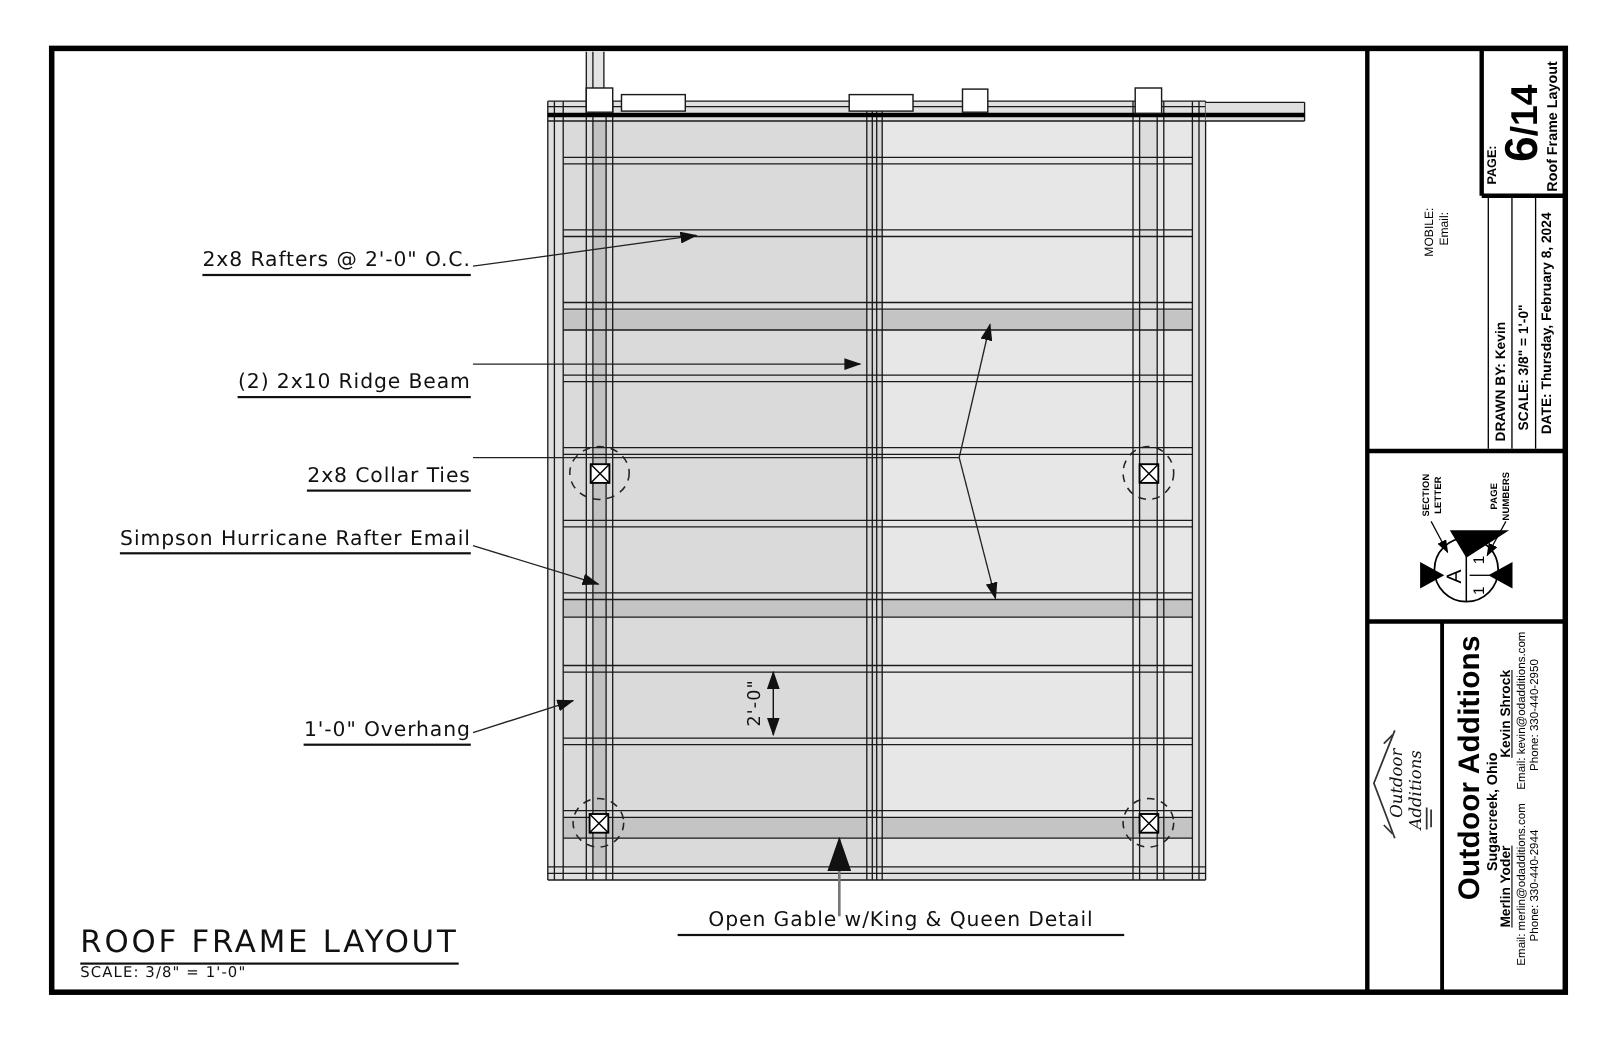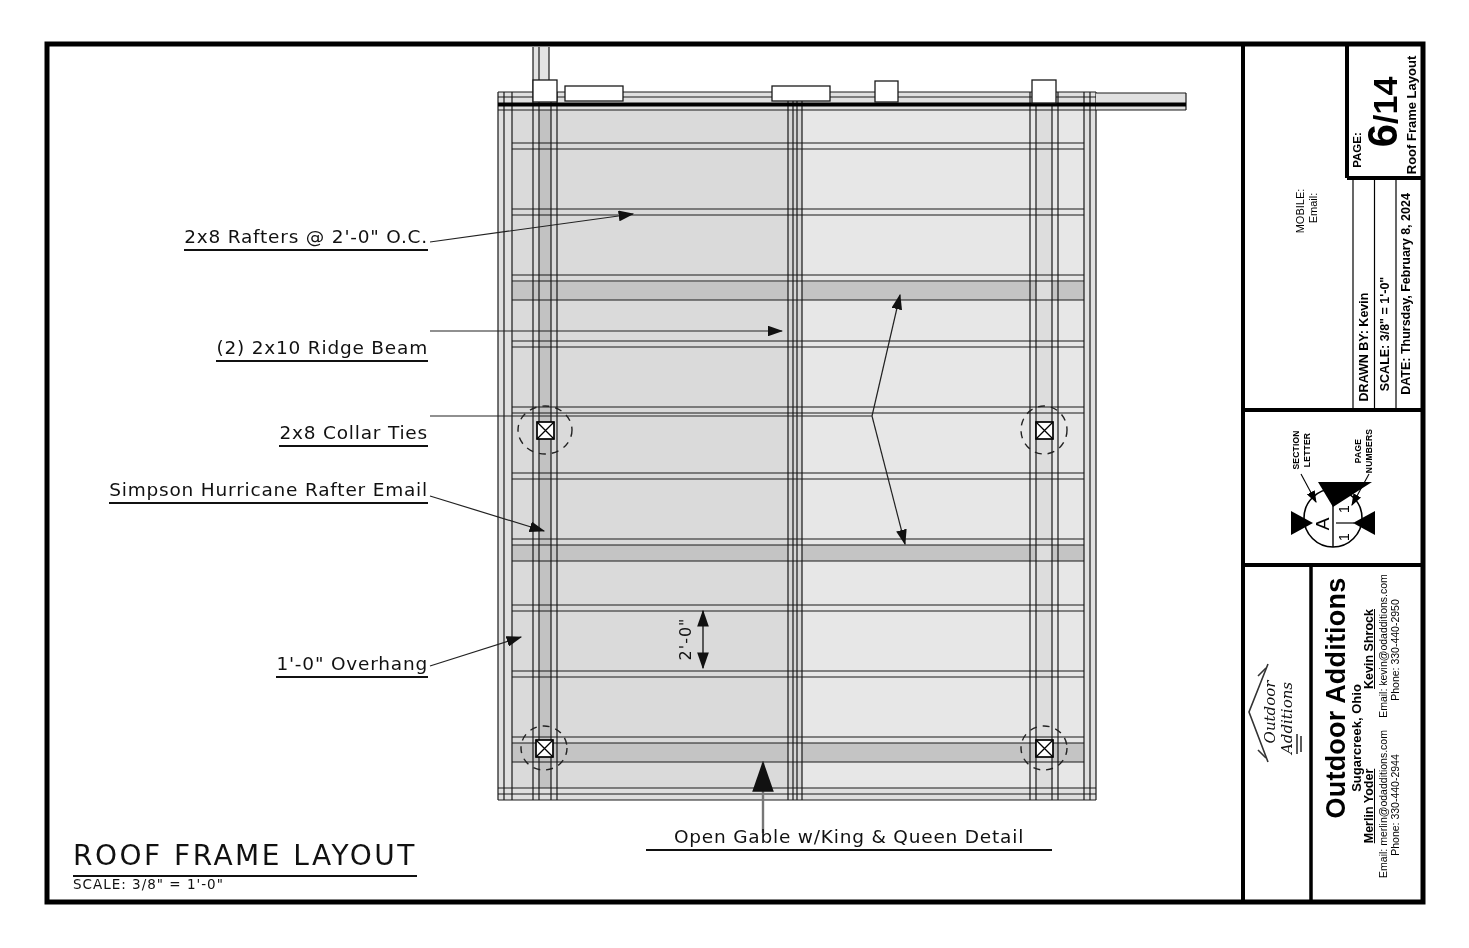--- a/index.html
+++ b/index.html
@@ -169,21 +169,21 @@
       <path d="M1258,676 L1266,668 M1258,750 L1266,758"></path>
       <path d="M1297,734 L1297,754 M1301,736 L1301,752"></path>
     </g>
   </svg>
 
   <div class="abs callout" style="right:1041px;top:226px;">2x8 Rafters @ 2'-0" O.C.</div>
   <div class="abs callout" style="right:1041px;top:313px;margin-top:24px;">(2) 2x10 Ridge Beam</div>
   <div class="abs callout" style="right:1041px;top:398px;margin-top:24px;">2x8 Collar Ties</div>
   <div class="abs callout" style="right:1041px;top:479px;">Simpson Hurricane Rafter Email</div>
   <div class="abs callout" style="right:1041px;top:653px;">1'-0" Overhang</div>
-  <div class="abs callout center" style="left:646px;top:826px;width:406px;">Open Gable w/King &amp; Queen Detail</div>
+  <div class="abs callout center" style="left:616px;top:826px;width:406px;">Open Gable w/King &amp; Queen Detail</div>
 
   <div class="rot dim" style="left:685px;top:639px;">2'-0"</div>
 
   <div class="abs dwg-title" style="left:73px;top:839px;">ROOF FRAME LAYOUT</div>
   <div class="abs dwg-scale" style="left:73px;top:876px;">SCALE: 3/8" = 1'-0"</div>
 
   <div class="rot tb tb-small" style="left:1300px;top:211px;">MOBILE:</div>
   <div class="rot tb tb-small" style="left:1313px;top:208px;">Email:</div>
 
   <div class="rot tb tb-page-label" style="left:1357px;top:150px;">PAGE:</div>

